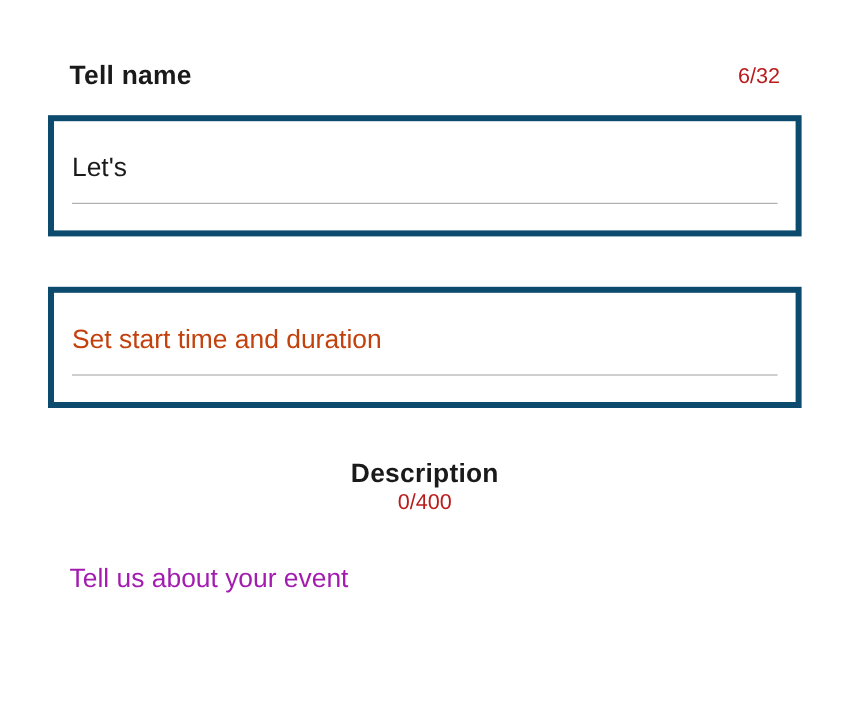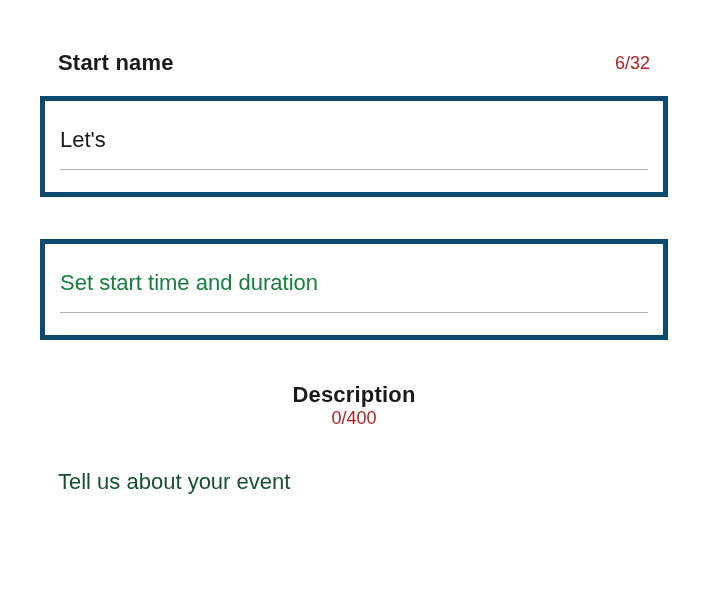--- a/index.html
+++ b/index.html
@@ -58,49 +58,49 @@
       padding-bottom: 16px;
       border-bottom: 1px solid #b0b0b0;
       font-family: inherit;
     }
     .input-text::placeholder {
       color: #a8a8a8;
     }
     .input-placeholder {
       font-size: 22px;
       font-weight: 400;
-      color: #15803d;
+      color: #c2410c;
       padding-bottom: 16px;
       border-bottom: 1px solid #b0b0b0;
       cursor: pointer;
     }
     .textarea-placeholder {
       font-size: 22px;
       font-weight: 400;
-      color: #14532d;
+      color: #a21caf;
       padding-top: 8px;
       cursor: text;
     }
     .field-group.start-time {
       margin-top: 42px;
     }
     .field-group.description {
       margin-top: 42px;
     }
     .description .field-header {
       margin-bottom: 32px;
       flex-direction: column;
     }
   </style>
 </head>
 <body>
 
 <div class="field-group event-name">
   <div class="field-header">
-    <span class="field-label">Start name</span>
+    <span class="field-label">Tell name</span>
     <span class="field-counter">6/32</span>
   </div>
   <div class="input-box highlighted">
     <input type="text" class="input-text" value="Let's" style="">
   </div>
 </div>
 
 <div class="field-group start-time">
   <div class="input-box highlighted">
     <div class="input-placeholder">Set start time and duration</div>

